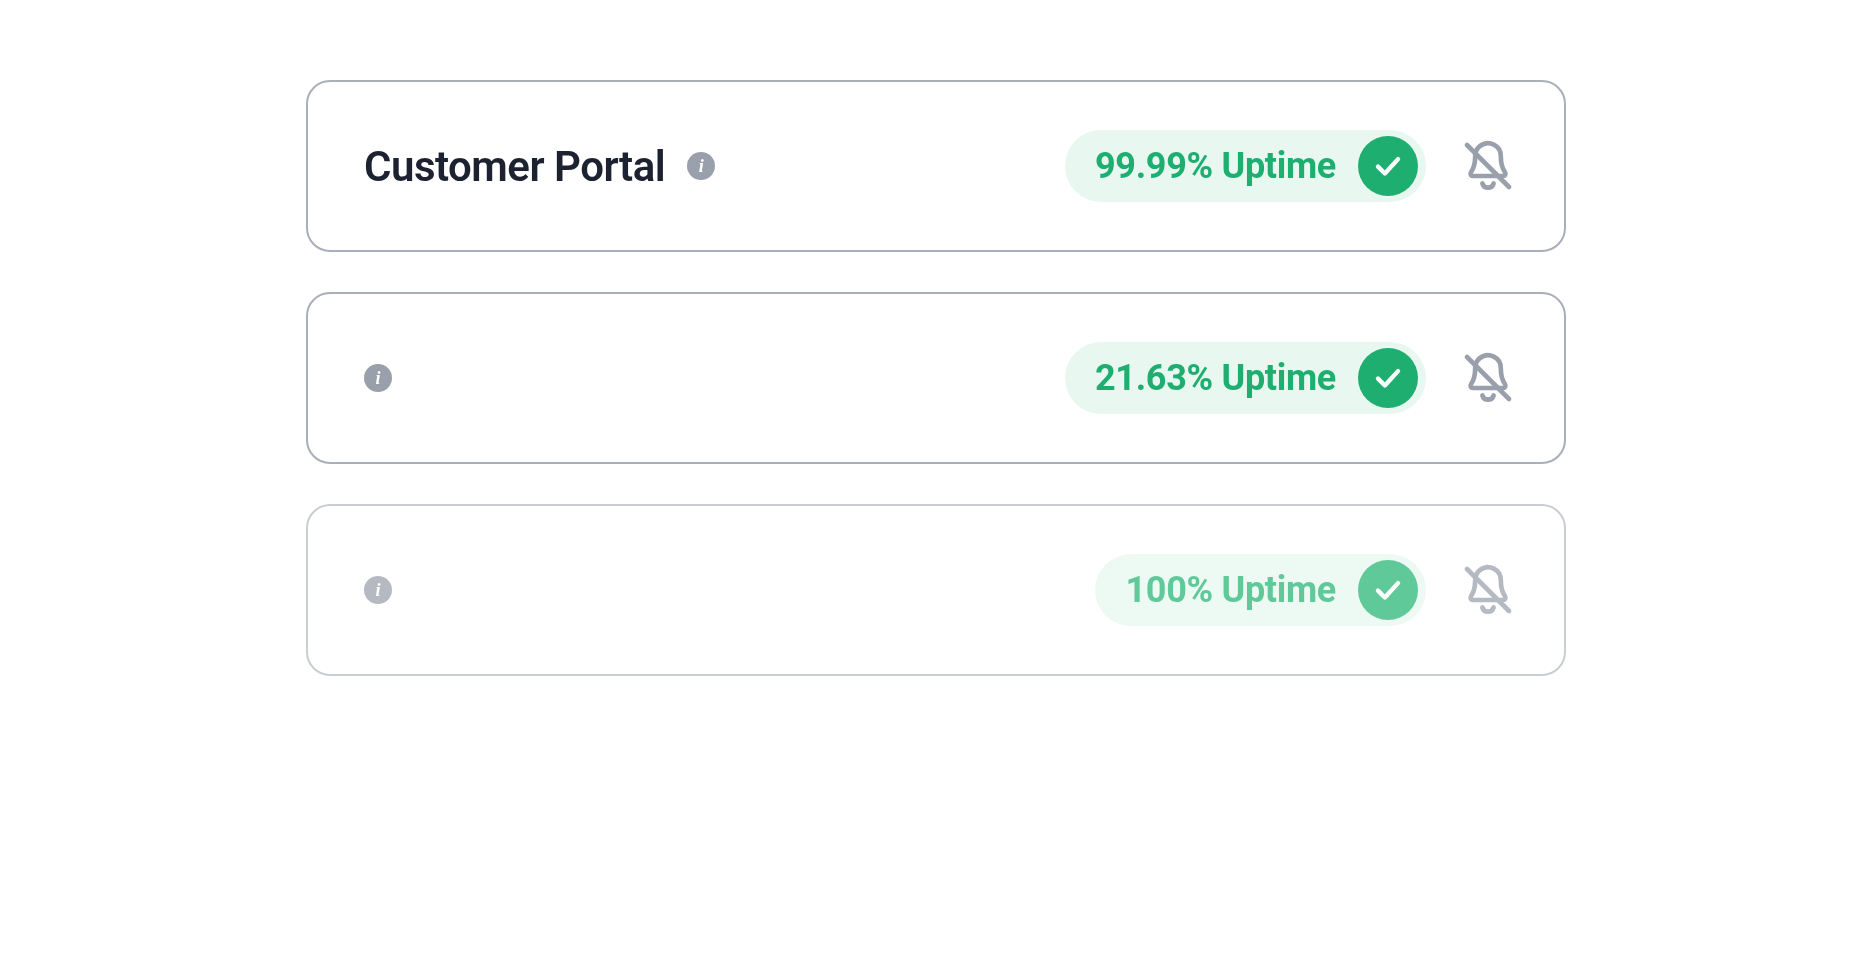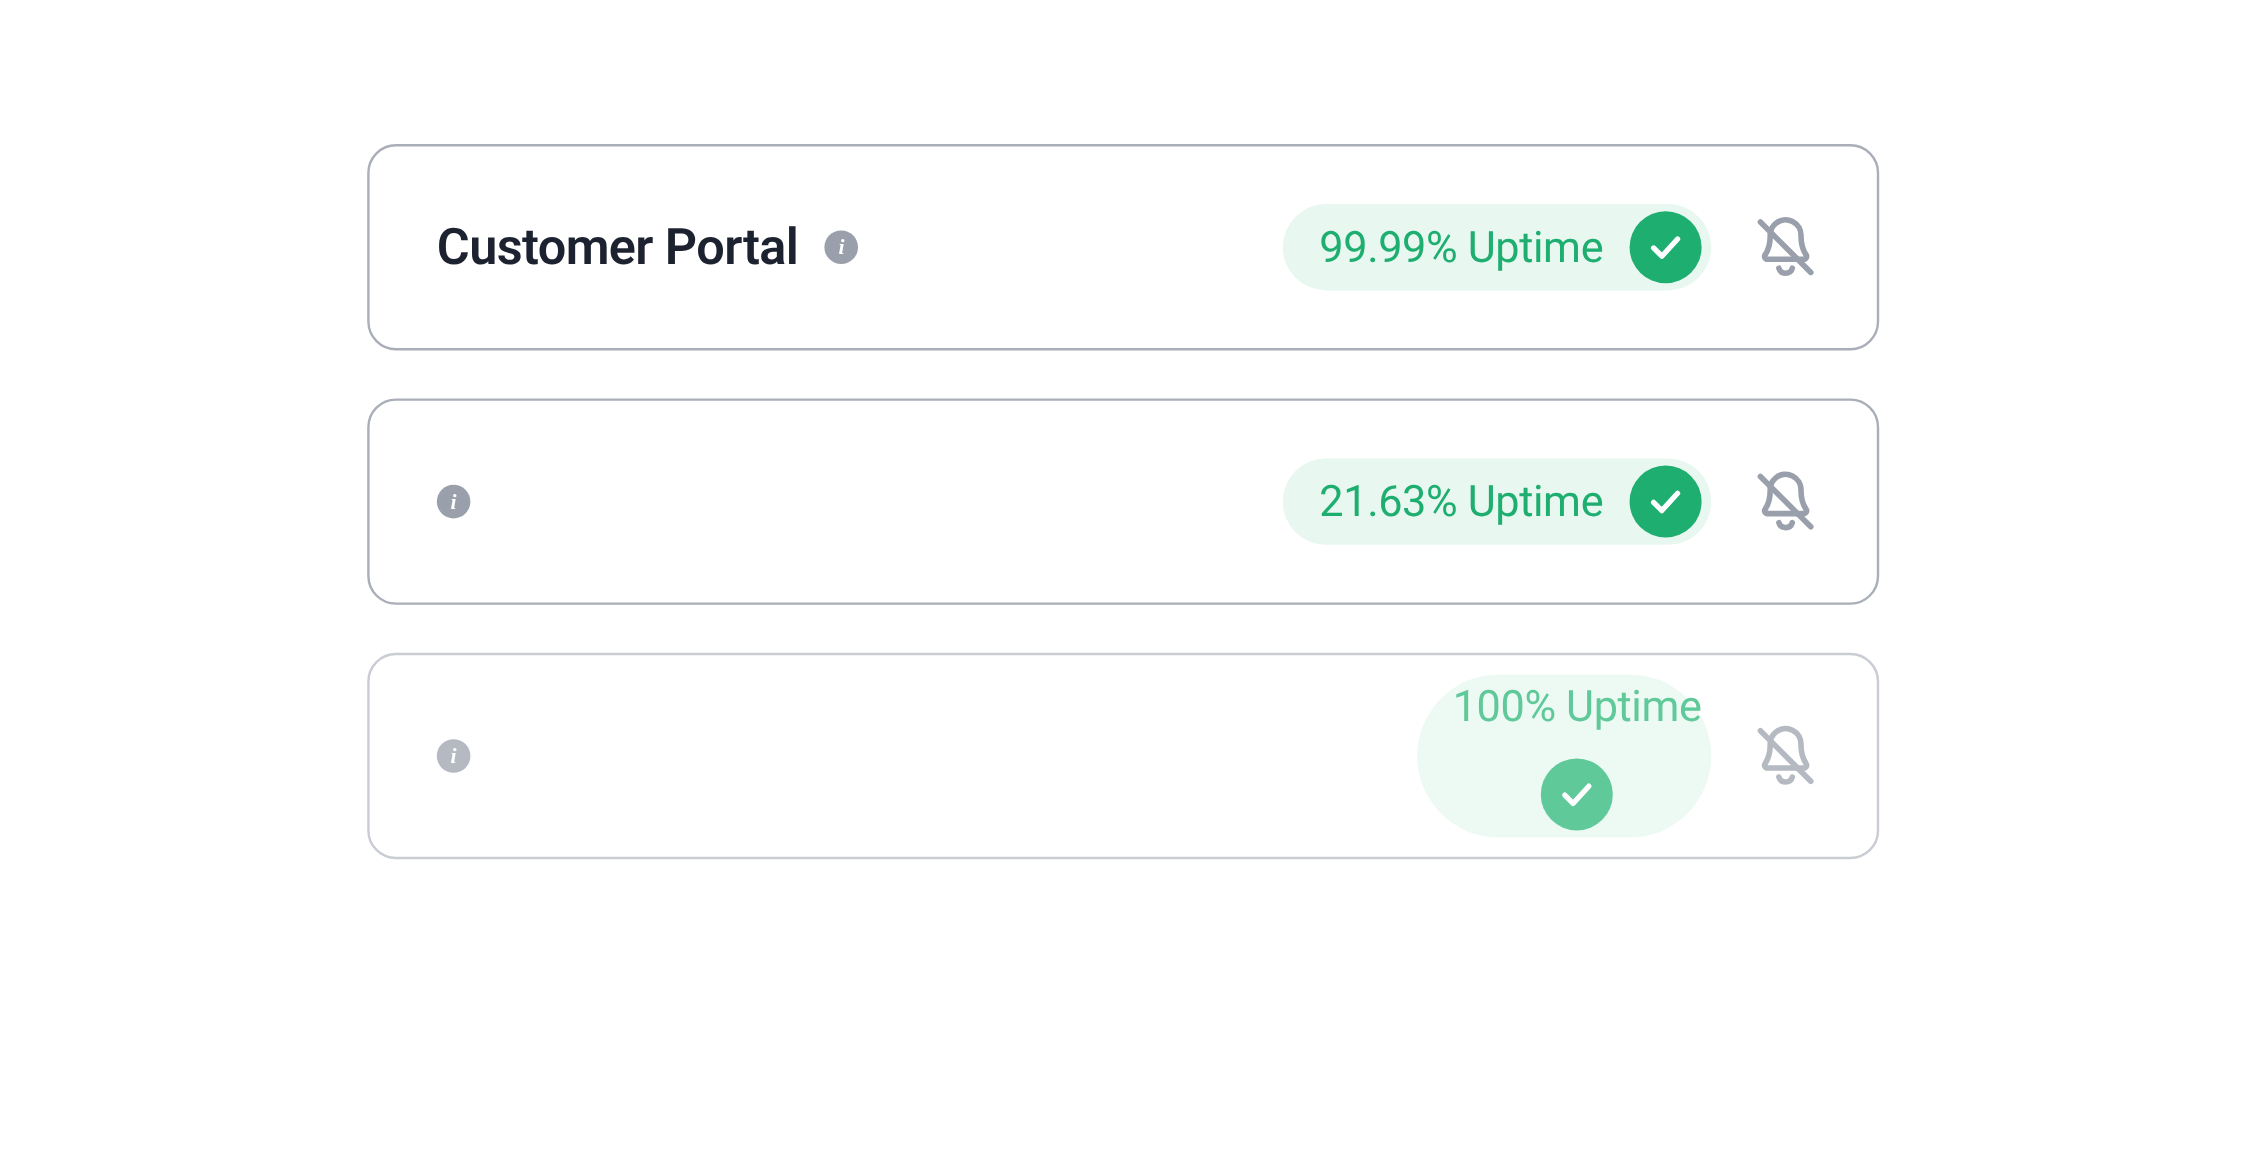--- a/index.html
+++ b/index.html
@@ -6,21 +6,21 @@
   html, body { width: 100%; height: 100%; }
   body {
     font-family: -apple-system, BlinkMacSystemFont, "Segoe UI", Roboto, "Helvetica Neue", Arial, sans-serif;
     background: #ffffff;
     font-size: 16px;
     color: #111;
   }
   .wrap {
     width: 1260px;
     margin: 0 auto;
-    padding-top: 120px;
+    padding-top: 80px;
   }
   .service-card {
     border: 2px solid #a9aeb8;
     border-radius: 24px;
     background: #ffffff;
     height: 172px;
     display: flex;
     align-items: center;
     padding: 0 44px 0 56px;
     margin-bottom: 40px;
@@ -57,24 +57,24 @@
   .service-card.faded .info-icon { background: #b5b9c1; }
   .spacer { flex: 1 1 auto; }
   .uptime-pill {
     display: inline-flex;
     align-items: center;
     background: #e8f7f0;
     border-radius: 999px;
     padding: 6px 8px 6px 30px;
     gap: 22px;
   }
-  .service-card.faded .uptime-pill { background: #edf9f3; flex-direction: column; }
+  .service-card.faded .uptime-pill { background: #edf9f3; }
   .uptime-text {
     font-size: 36px;
-    font-weight: 400;
+    font-weight: 700;
     color: #1eae70;
     letter-spacing: -0.3px;
     white-space: nowrap;
   }
   .service-card.faded .uptime-text { color: #5fc99a; }
   .check-badge {
     width: 60px;
     height: 60px;
     border-radius: 50%;
     background: #1eae70;

